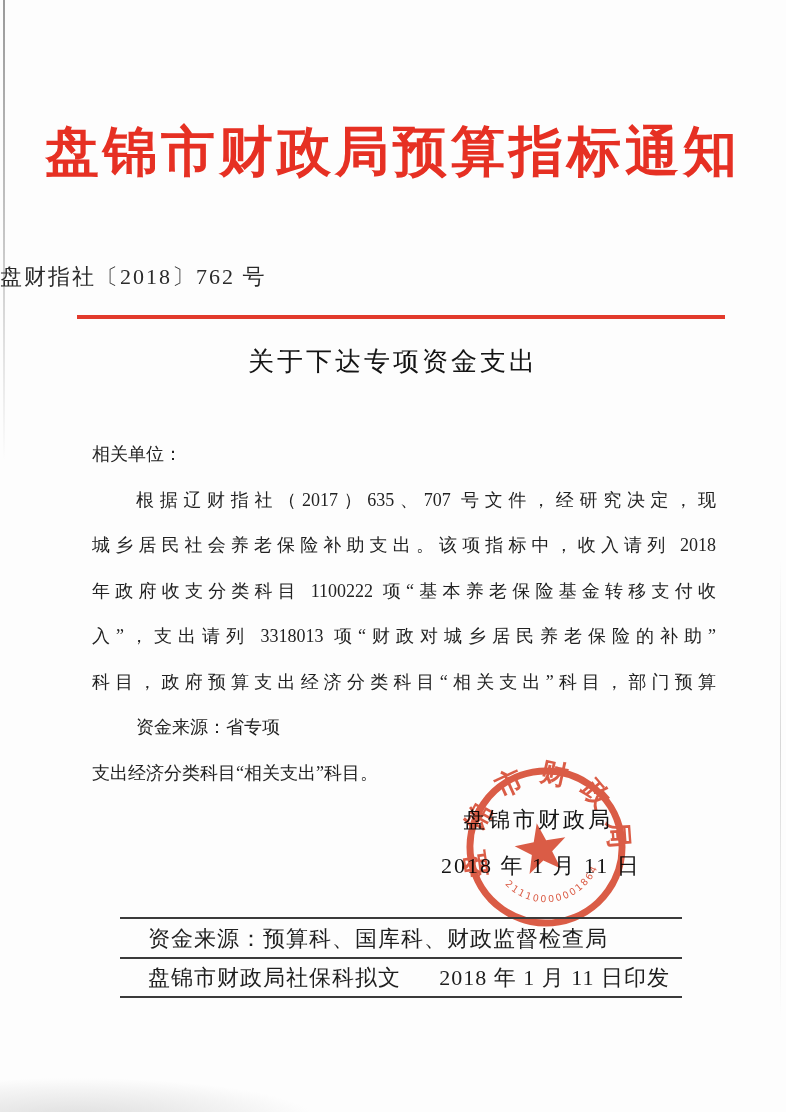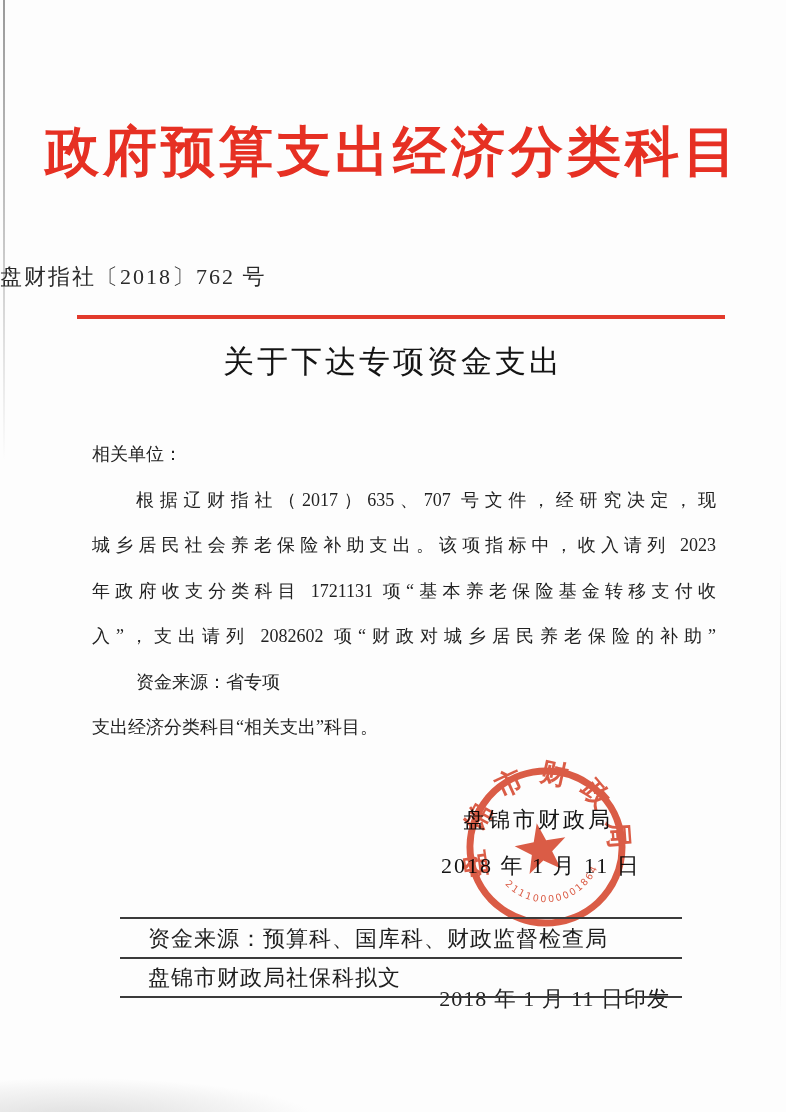--- a/index.html
+++ b/index.html
@@ -34,21 +34,21 @@
   .doc-number {
     position:absolute; top:262px; left:0; width:100%;
     text-align:left; font-size:22px; letter-spacing:2px; color:#2b2b2b;
   }
   .red-rule {
     position:absolute; top:315px; left:77px; width:648px; height:4px;
     background:#e23a2c;
   }
   
   .subject { position:absolute; top:340px; left:0; width:100%; text-align:center; color:#141414; }
-  .subject div { font-size:31px; letter-spacing:3px; line-height:44px; }
+  .subject div { font-size:26px; letter-spacing:3px; line-height:44px; }
   
   .body-text {
     position:absolute; top:432px; left:92px; width:624px;
     font-size:18px; color:#222;
   }
   .body-text .line { height:45.5px; line-height:45.5px; white-space:nowrap; }
   .body-text .line.fill { white-space:normal; text-align:justify; text-align-last:justify; }
   .body-text .line.indent { text-indent:44px;font-family:Liberation Serif, serif; }
   
   .sig-agency {
@@ -72,48 +72,49 @@
   .footer-cc {
     position:absolute; left:148px; top:924px;
     font-size:22px; letter-spacing:1px; color:#1e1e1e;
   }
   .footer-drafter {
     position:absolute; left:148px; top:963px;
     font-size:22px; letter-spacing:1px; color:#1e1e1e;
   }
   .footer-printed {
     position:absolute; right:116px; top:963px;
-    font-size:22px; letter-spacing:1px; color:#1e1e1e;margin-top:21px;
+    font-size:22px; letter-spacing:1px; color:#1e1e1e;
   }
 </style>
 </head>
 <body>
 
 <div class="page">
 
   <div class="edge-line-left"></div>
   <div class="edge-line-right"></div>
   <div class="corner-shadow"></div>
 
-  <div class="title">政府预算支出经济分类科目</div>
+  <div class="title">盘锦市财政局预算指标通知</div>
 
   <div class="doc-number">盘财指社〔2018〕762 号</div>
 
   <div class="red-rule"></div>
 
   <div class="subject">
     <div>关于下达专项资金支出</div>
   </div>
 
   <div class="body-text">
     <div class="line">相关单位：</div>
     <div class="line indent fill">根据辽财指社（2017）635、707 号文件，经研究决定，现</div>
-    <div class="line fill">城乡居民社会养老保险补助支出。该项指标中，收入请列 2023</div>
-    <div class="line fill">年政府收支分类科目 1721131 项“基本养老保险基金转移支付收</div>
-    <div class="line fill">入”，支出请列 2082602 项“财政对城乡居民养老保险的补助”</div>
+    <div class="line fill">城乡居民社会养老保险补助支出。该项指标中，收入请列 2018</div>
+    <div class="line fill">年政府收支分类科目 1100222 项“基本养老保险基金转移支付收</div>
+    <div class="line fill">入”，支出请列 3318013 项“财政对城乡居民养老保险的补助”</div>
+    <div class="line fill">科目，政府预算支出经济分类科目“相关支出”科目，部门预算</div>
     <div class="line indent">资金来源：省专项</div>
     <div class="line">支出经济分类科目“相关支出”科目。</div>
   </div>
 
   <div class="sig-agency">盘锦市财政局</div>
   <div class="sig-date">2018 年 1 月 11 日</div>
 
   <svg class="seal" viewBox="-90 -90 180 180" xmlns="http://www.w3.org/2000/svg">
     <circle cx="0" cy="0" r="76" fill="none" stroke="#d94b32" stroke-width="7"></circle>
     <defs>

